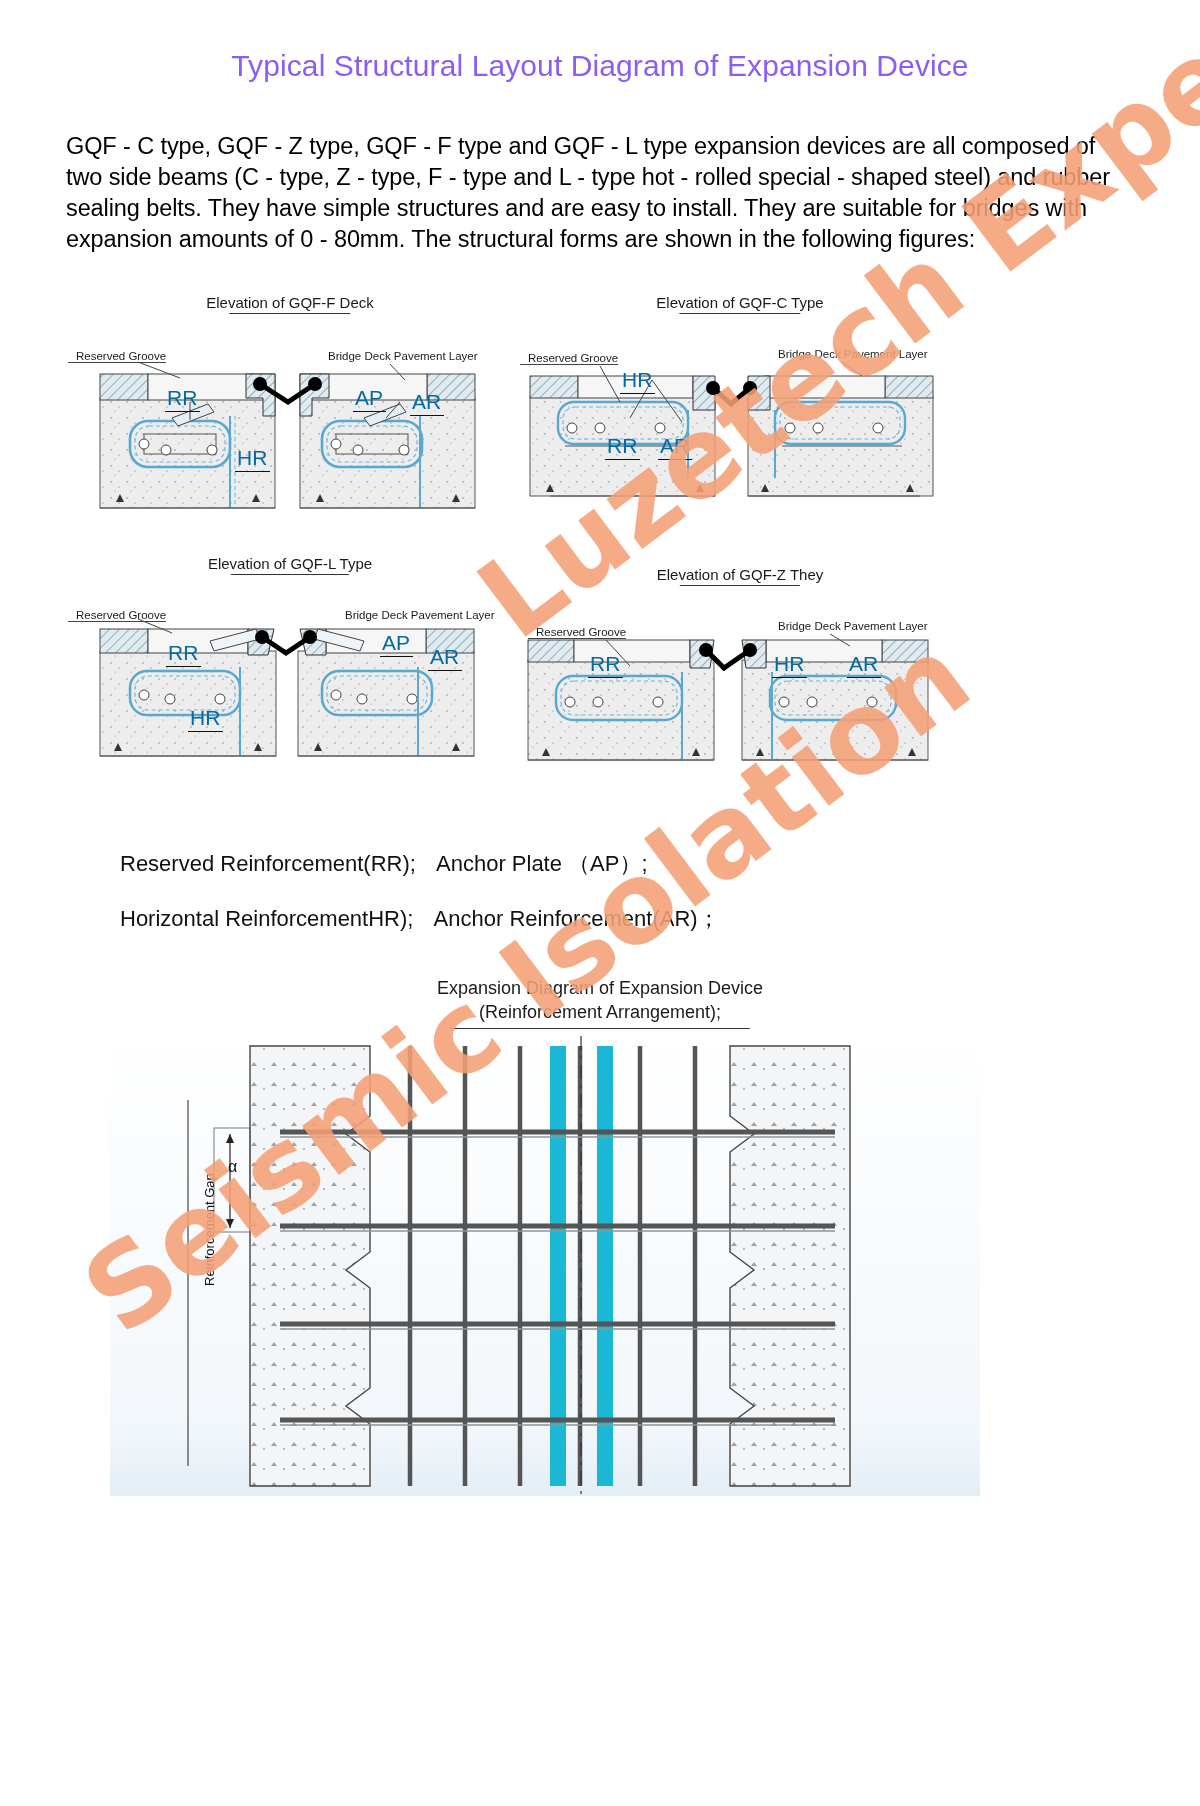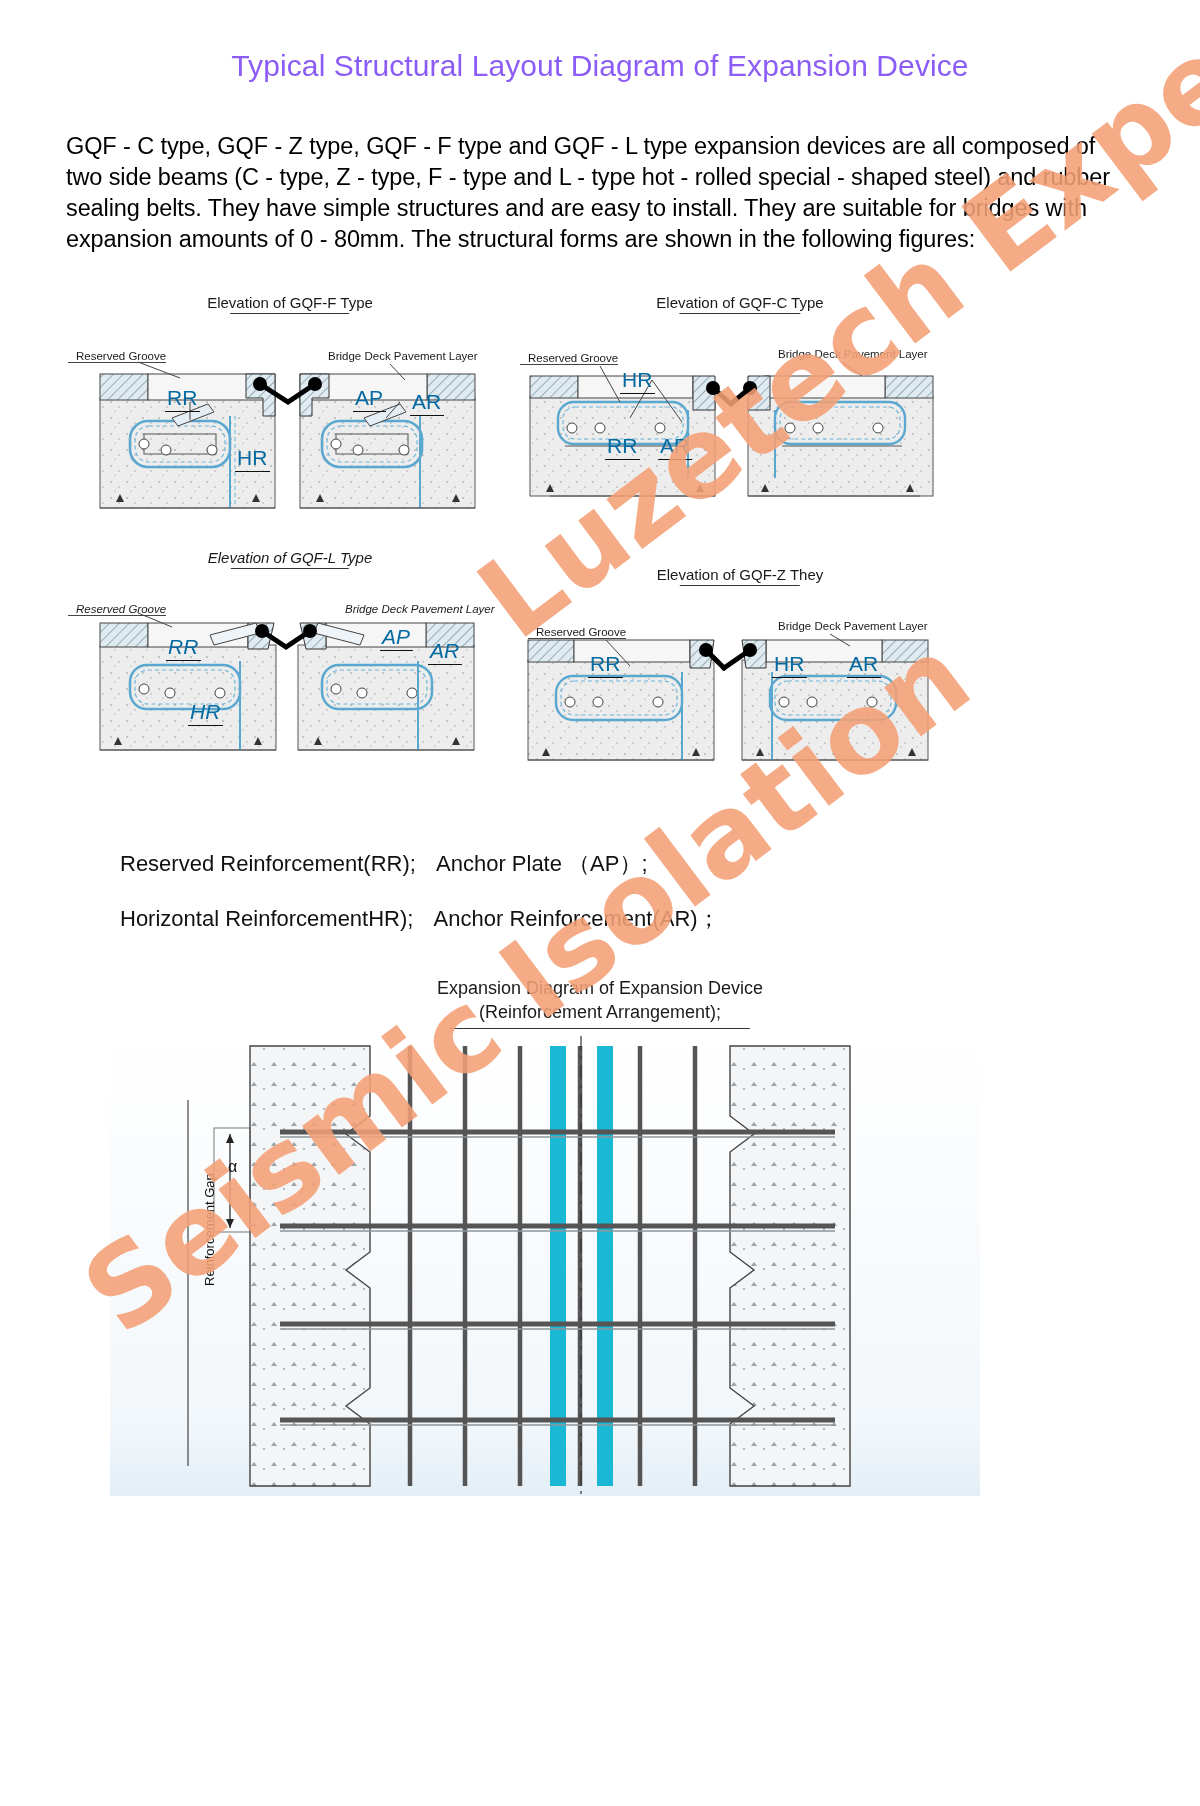--- a/index.html
+++ b/index.html
@@ -173,21 +173,21 @@
 <div class="page-title">
   <span class="line">Typical Structural Layout Diagram of Expansion Device</span>
 </div>
 
 <p class="intro">GQF - C type, GQF - Z type, GQF - F type and GQF - L type expansion devices are all composed of two side beams (C - type, Z - type, F - type and L - type hot - rolled special - shaped steel) and rubber sealing belts. They have simple structures and are easy to install. They are suitable for bridges with expansion amounts of 0 - 80mm. The structural forms are shown in the following figures:</p>
 
 <div class="fig-grid">
 
   <div class="fig" style="left:60px; top:0px; width:460px;">
     <div class="fig-title">
-      <span>Elevation of GQF-F Type</span>
+      <span>Elevation of GQF-F Deck</span>
       <span class="underline"></span>
     </div>
     <div class="fig-canvas">
       <span class="cap u" style="left:8px; top:32px;">Reserved Groove</span>
       <span class="cap" style="left:268px; top:32px;">Bridge Deck Pavement Layer</span>
       <span class="lbl u" style="left:105px; top:68px;">RR</span>
       <span class="lbl u" style="left:293px; top:68px;">AP</span>
       <span class="lbl u" style="left:350px; top:72px;">AR</span>
       <span class="lbl u" style="left:175px; top:128px;">HR</span>
 
@@ -313,21 +313,21 @@
         <line x1="40" y1="178" x2="205" y2="178" stroke="#555" stroke-width="1"></line>
         <line x1="238" y1="178" x2="410" y2="178" stroke="#555" stroke-width="1"></line>
         <path d="M40 166 l4 8 l-8 0 z" fill="#333"></path>
         <path d="M190 166 l4 8 l-8 0 z" fill="#333"></path>
         <path d="M255 166 l4 8 l-8 0 z" fill="#333"></path>
         <path d="M400 166 l4 8 l-8 0 z" fill="#333"></path>
       </svg>
     </div>
   </div>
 
-  <div class="fig" style="left:60px; top:255px; width:460px;font-style:italic;">
+  <div class="fig" style="left:60px; top:261px; width:460px;">
     <div class="fig-title">
       <span>Elevation of GQF-L Type</span>
       <span class="underline"></span>
     </div>
     <div class="fig-canvas">
       <span class="cap u" style="left:8px; top:30px;">Reserved Groove</span>
       <span class="cap" style="left:285px; top:30px;">Bridge Deck Pavement Layer</span>
       <span class="lbl u" style="left:106px; top:62px;">RR</span>
       <span class="lbl u" style="left:320px; top:52px;">AP</span>
       <span class="lbl u" style="left:368px; top:66px;">AR</span>

